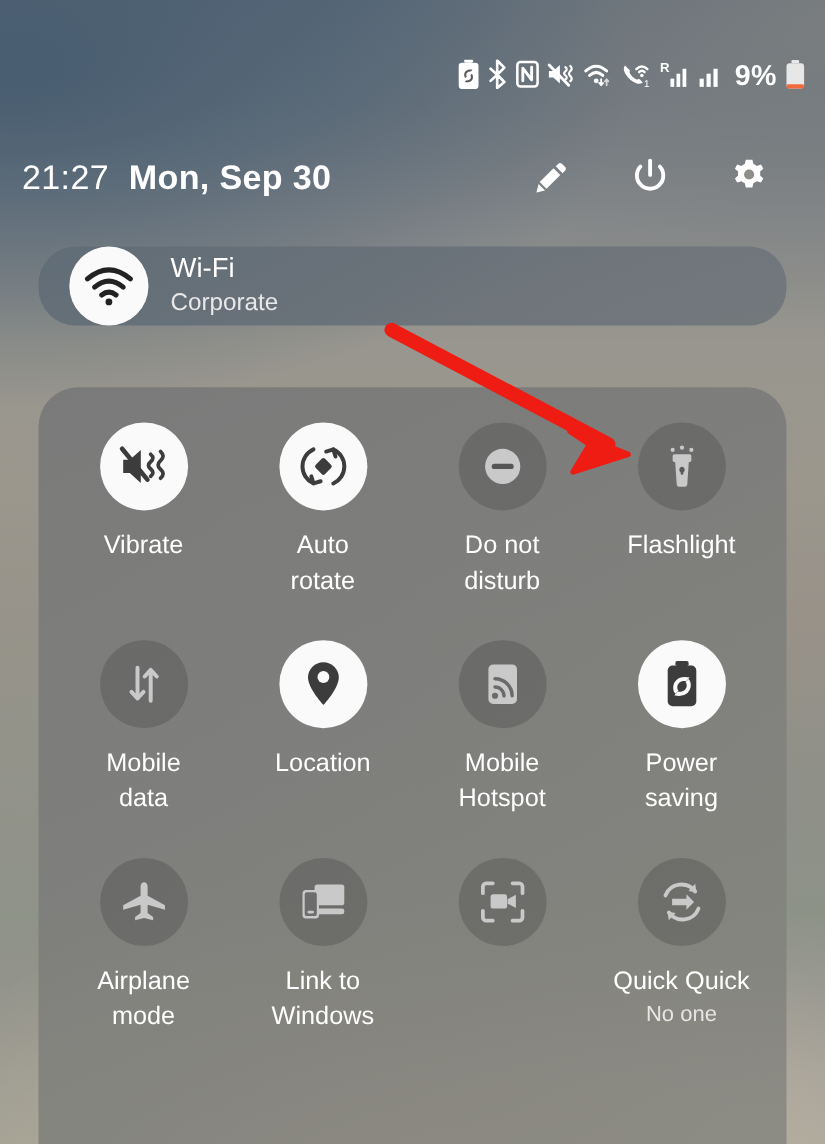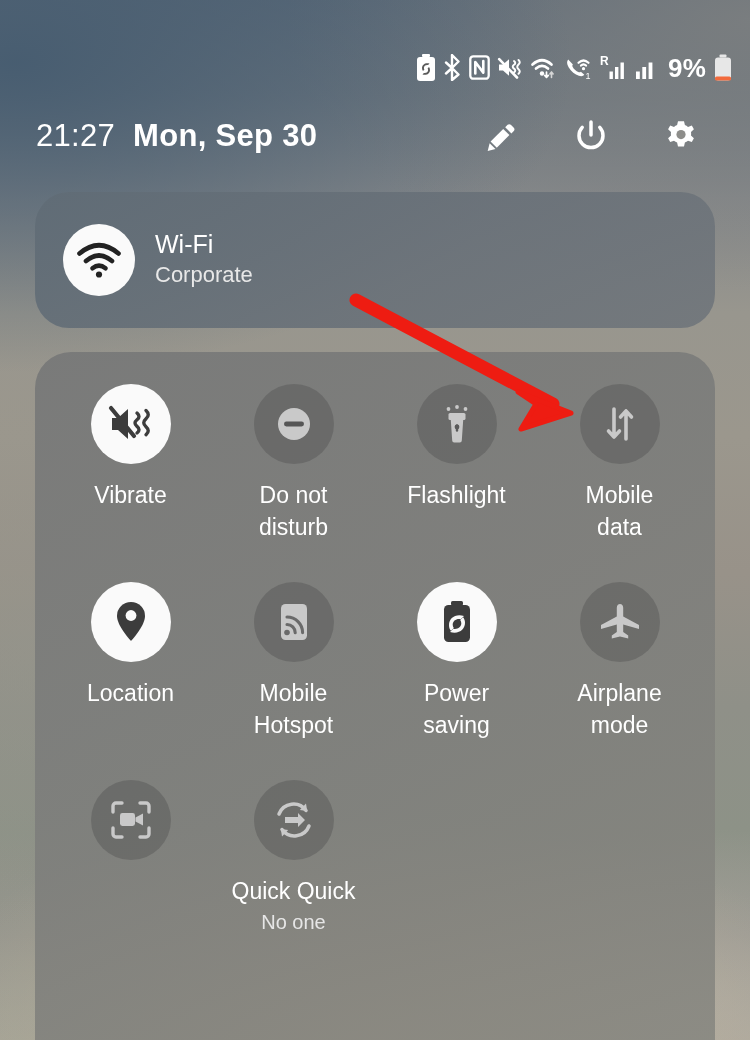--- a/index.html
+++ b/index.html
@@ -49,33 +49,33 @@
   #battpct {
     color:#fff; font-size:26px; font-weight:600;
     letter-spacing:.2px; margin-left:2px; margin-right:1px;
     line-height:1;
   }
 
   
   #header {
     position:absolute; top:118px; left:0; right:0; height:62px;
     z-index:5;
-    display:flex; align-items:flex-start; justify-content:space-between;
-    padding:0 26px 0 36px;
+    display:flex; align-items:flex-end; justify-content:space-between;
+    padding:0 26px 0 20px;
   }
   #clockwrap { display:flex; align-items:baseline; gap:18px; }
   #clock { color:#fff; font-size:31px; font-weight:400; letter-spacing:.3px; }
   #datetext { color:#fff; font-size:31px; font-weight:700; letter-spacing:.3px; }
   #headbtns { display:flex; align-items:center; gap:52px; padding-right:24px; }
   #headbtns .hbtn { width:38px; height:38px; display:flex; align-items:center; justify-content:center; cursor:pointer; }
 
   
   #conn {
     position:absolute; top:192px; left:35px; width:680px; height:136px;
-    display:flex; gap:0; z-index:4;
+    display:flex; gap:0; z-index:4;align-items:center;
   }
   .conn-tile {
     flex:1; border-radius:34px;
     display:flex; align-items:center; gap:20px;
     padding-left:28px;
     cursor:pointer;
   }
   .conn-tile.wifi   { background:linear-gradient(135deg, rgba(96,108,118,.92) 0%, rgba(104,112,120,.88) 55%, rgba(110,116,122,.86) 100%); }
   .conn-tile.bt     { background:linear-gradient(135deg, rgba(112,114,116,.92) 0%, rgba(118,120,121,.9) 60%, rgba(120,122,123,.88) 100%); }
   .conn-ic {
@@ -266,20 +266,30 @@
         <svg width="46" height="42" viewBox="0 0 46 42">
           <path d="M4 15 h6 L20 6 v30 L10 27 H4 z" fill="#3c3c3c"></path>
           <path d="M3 5 L26 33" stroke="#3c3c3c" stroke-width="4.2" stroke-linecap="round"></path>
           <path d="M29 10 q4 3.5 0 6.8 q-4 3.3 0 6.6 q4 3.3 0 6.6" stroke="#3c3c3c" stroke-width="3.4" fill="none" stroke-linecap="round"></path>
           <path d="M38 7.5 q4.5 4.2 0 8.2 q-4.5 4-0 8 q4.5 4 0 8" stroke="#3c3c3c" stroke-width="3.4" fill="none" stroke-linecap="round"></path>
         </svg>
       </div>
       <span class="qlabel">Vibrate</span>
     </div>
 
+    <div class="qtile">
+      <div class="qic on">
+        <svg width="44" height="44" viewBox="0 0 44 44">
+          <path d="M13 6.5 A17 17 0 0 0 13 37.5 L11 31 M13 37.5 L19.5 35.5" stroke="#3c3c3c" stroke-width="3.6" fill="none" stroke-linecap="round" stroke-linejoin="round"></path>
+          <path d="M31 37.5 A17 17 0 0 0 31 6.5 L33 13 M31 6.5 L24.5 8.5" stroke="#3c3c3c" stroke-width="3.6" fill="none" stroke-linecap="round" stroke-linejoin="round"></path>
+          <rect x="16" y="16" width="12" height="12" rx="2.2" transform="rotate(45 22 22)" fill="#3c3c3c"></rect>
+        </svg>
+      </div>
+      <span class="qlabel">Auto<br>rotate</span>
+    </div>
 
     <div class="qtile">
       <div class="qic off">
         <svg width="42" height="42" viewBox="0 0 42 42">
           <circle cx="21" cy="21" r="16" fill="#c9c9c9"></circle>
           <rect x="11" y="18.6" width="20" height="4.8" rx="2.4" fill="#565656"></rect>
         </svg>
       </div>
       <span class="qlabel">Do not<br>disturb</span>
     </div>
@@ -345,20 +355,32 @@
 
     <div class="qtile">
       <div class="qic off">
         <svg width="44" height="42" viewBox="0 0 44 42">
           <path d="M22 3 c1.9 0 3.2 1.7 3.2 3.8 v8.6 L41 24 v4 l-15.8-4.6 v7.6 l5 3.6 v3 L22 35.5 l-8.2 2.1 v-3 l5-3.6 v-7.6 L3 28 v-4 l15.8-8.6 V6.8 C18.8 4.7 20.1 3 22 3 z" fill="#c9c9c9"></path>
         </svg>
       </div>
       <span class="qlabel">Airplane<br>mode</span>
     </div>
 
+    <div class="qtile">
+      <div class="qic off">
+        <svg width="46" height="40" viewBox="0 0 46 40">
+          <rect x="15" y="4" width="27" height="19" rx="2.6" fill="#c9c9c9"></rect>
+          <rect x="15" y="26" width="27" height="5.2" rx="2.2" fill="#c9c9c9"></rect>
+          <rect x="4" y="9" width="15" height="26" rx="3.2" fill="#c9c9c9"></rect>
+          <rect x="6" y="11.2" width="11" height="21.6" rx="2" fill="#6d6d6d"></rect>
+          <rect x="8.5" y="28" width="6" height="2.4" rx="1.2" fill="#c9c9c9"></rect>
+        </svg>
+      </div>
+      <span class="qlabel">Link to<br>Windows</span>
+    </div>
 
     <div class="qtile">
       <div class="qic off">
         <svg width="44" height="42" viewBox="0 0 44 42">
           <path d="M4 13 V7 a3 3 0 0 1 3-3 h6" stroke="#c9c9c9" stroke-width="3.4" fill="none" stroke-linecap="round"></path>
           <path d="M40 13 V7 a3 3 0 0 0 -3-3 h-6" stroke="#c9c9c9" stroke-width="3.4" fill="none" stroke-linecap="round"></path>
           <path d="M4 29 v6 a3 3 0 0 0 3 3 h6" stroke="#c9c9c9" stroke-width="3.4" fill="none" stroke-linecap="round"></path>
           <path d="M40 29 v6 a3 3 0 0 1 -3 3 h-6" stroke="#c9c9c9" stroke-width="3.4" fill="none" stroke-linecap="round"></path>
           <rect x="11" y="14" width="15" height="13" rx="2.4" fill="#c9c9c9"></rect>
           <path d="M26.5 18.5 L34 14.5 v12 l-7.5-4 z" fill="#c9c9c9"></path>

